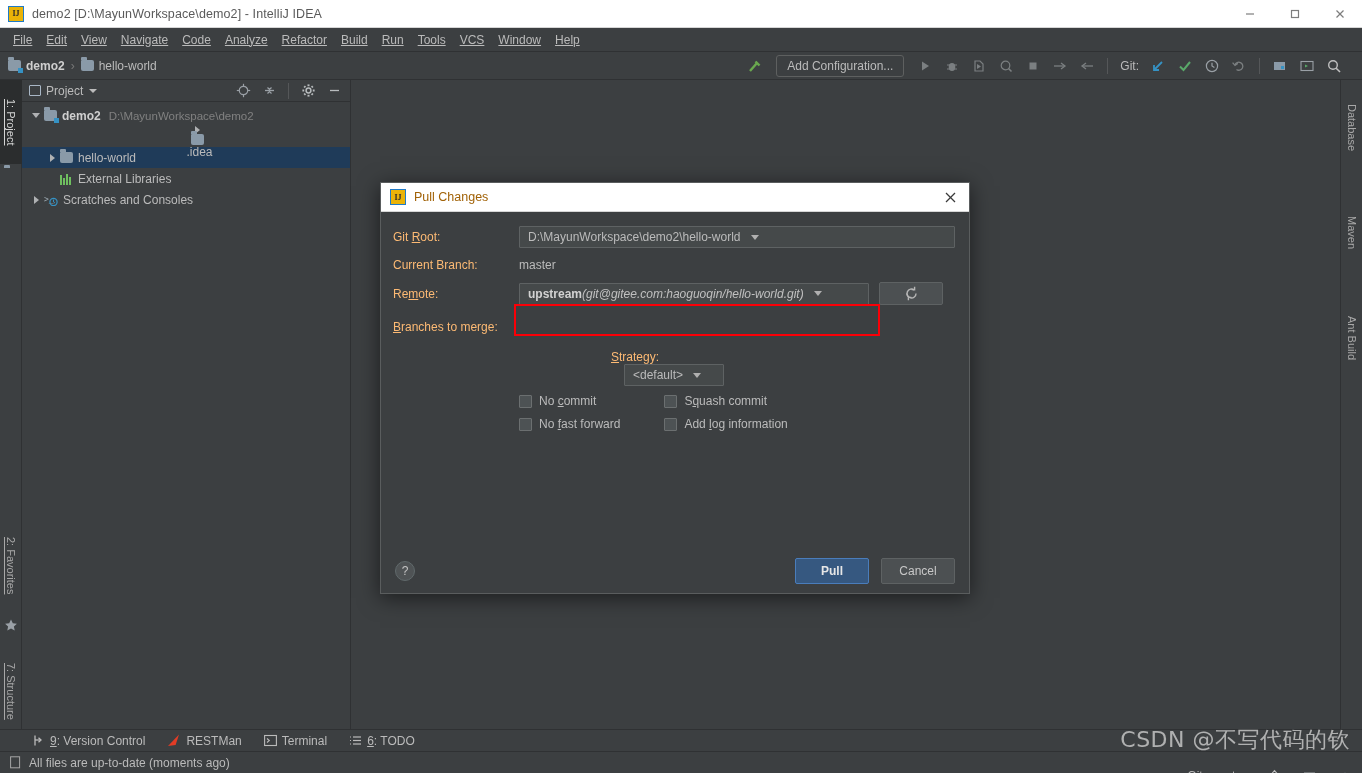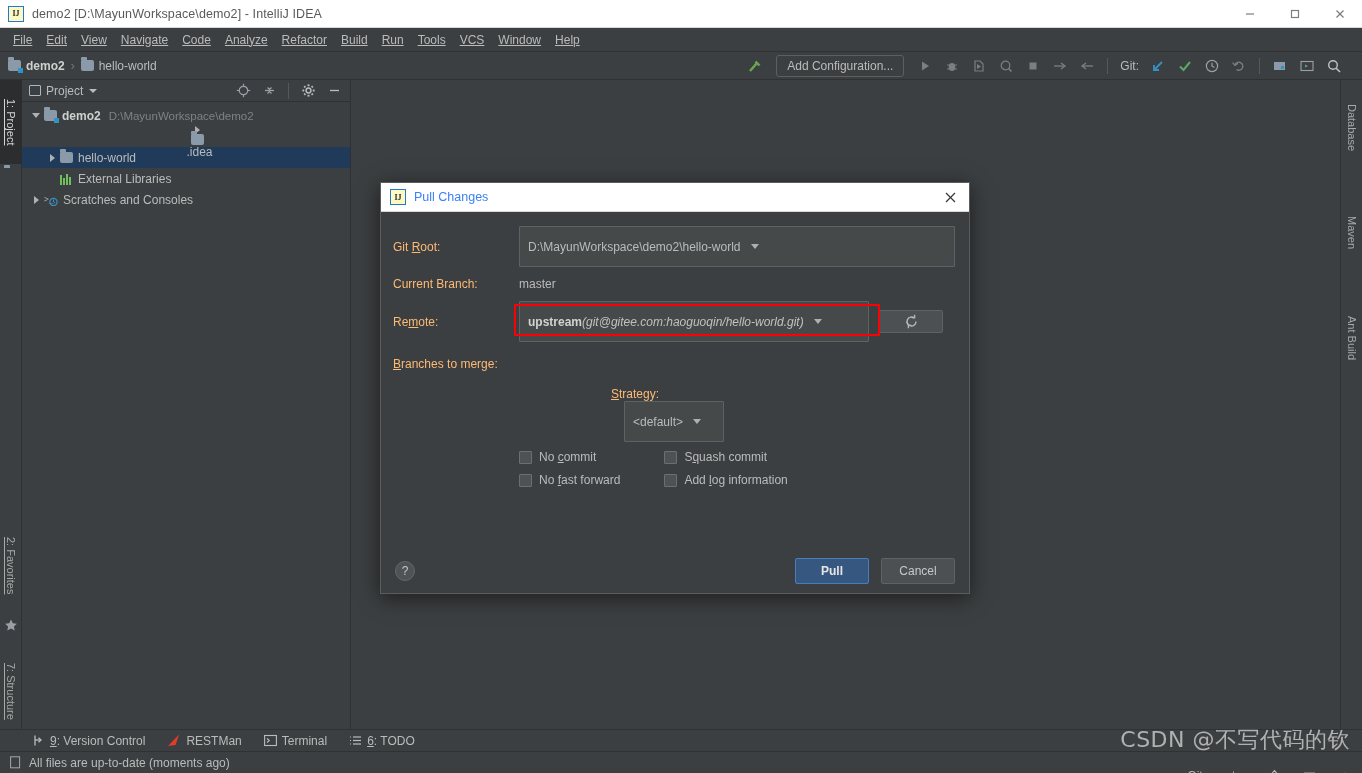--- a/index.html
+++ b/index.html
@@ -19,21 +19,21 @@
 
   
   .titlebar {
     position: absolute; top: 0; left: 0; width: 1362px; height: 28px;
     background: #ffffff;
     display: flex; align-items: center;
     border-bottom: 1px solid #d6d6d6;
   }
   .title-ij-icon {
     width: 16px; height: 16px; margin-left: 8px; margin-right: 8px;
-    background: #fef9c3; border: 1.5px solid #1f7ac7;
+    background: #eab308; border: 1.5px solid #1f7ac7;
     position: relative; flex: 0 0 auto;
     display: flex; align-items: center; justify-content: center;
     font-size: 8px; font-weight: bold; color: #2b2b2b;
     font-family: "Liberation Serif", serif;
   }
   .title-text {
     font-size: 12.5px; color: #5a5a5a; letter-spacing: .1px;
   }
   .wincontrols { margin-left: auto; display: flex; height: 28px; }
   .wc { width: 45px; height: 28px; display: flex; align-items: center; justify-content: center; color: #7d7d7d; }
@@ -190,33 +190,33 @@
   .dialog {
     position: absolute; left: 380px; top: 182px; width: 590px; height: 412px;
     background: #3c3f41; border: 1px solid #5a5d5e;
     box-shadow: 0 4px 20px rgba(0,0,0,.55);
   }
   .dlg-title {
     height: 29px; background: #ffffff; display: flex; align-items: center;
     padding: 0 6px 0 9px; border-bottom: 1px solid #d6d6d6;
   }
   .dlg-title .title-ij-icon { margin-left: 0; margin-right: 8px; }
-  .dlg-title-text { font-size: 12.5px; color: #3b82f6; }
+  .dlg-title-text { font-size: 12.5px; color: #a16207; }
   .dlg-close {
     margin-left: auto; width: 26px; height: 26px; display: flex;
     align-items: center; justify-content: center; color: #3a3a3a;
   }
   .dlg-body { position: relative; padding: 14px 14px 0 12px; height: 383px; }
 
   .row { display: flex; align-items: center; margin-bottom: 10px; }
   .lbl { width: 126px; font-size: 12px; color: #fdba74; flex: 0 0 auto; }
   .lbl u { text-decoration: underline; }
 
   .combo {
-    height: 41px; background: #45494a; border: 1px solid #5e6263;
+    height: 22px; background: #45494a; border: 1px solid #5e6263;
     display: flex; align-items: center; padding: 0 4px 0 8px;
     font-size: 12px; color: #bbbbbb; border-radius: 1px;
   }
   .combo .arrow {
     margin-left: auto; width: 0; height: 0;
     border-left: 4px solid transparent; border-right: 4px solid transparent;
     border-top: 5px solid #b0b0b0; margin-right: 5px; margin-left: 10px;
   }
   .combo-gitroot { width: 436px; }
   .combo-remote { width: 350px; }

